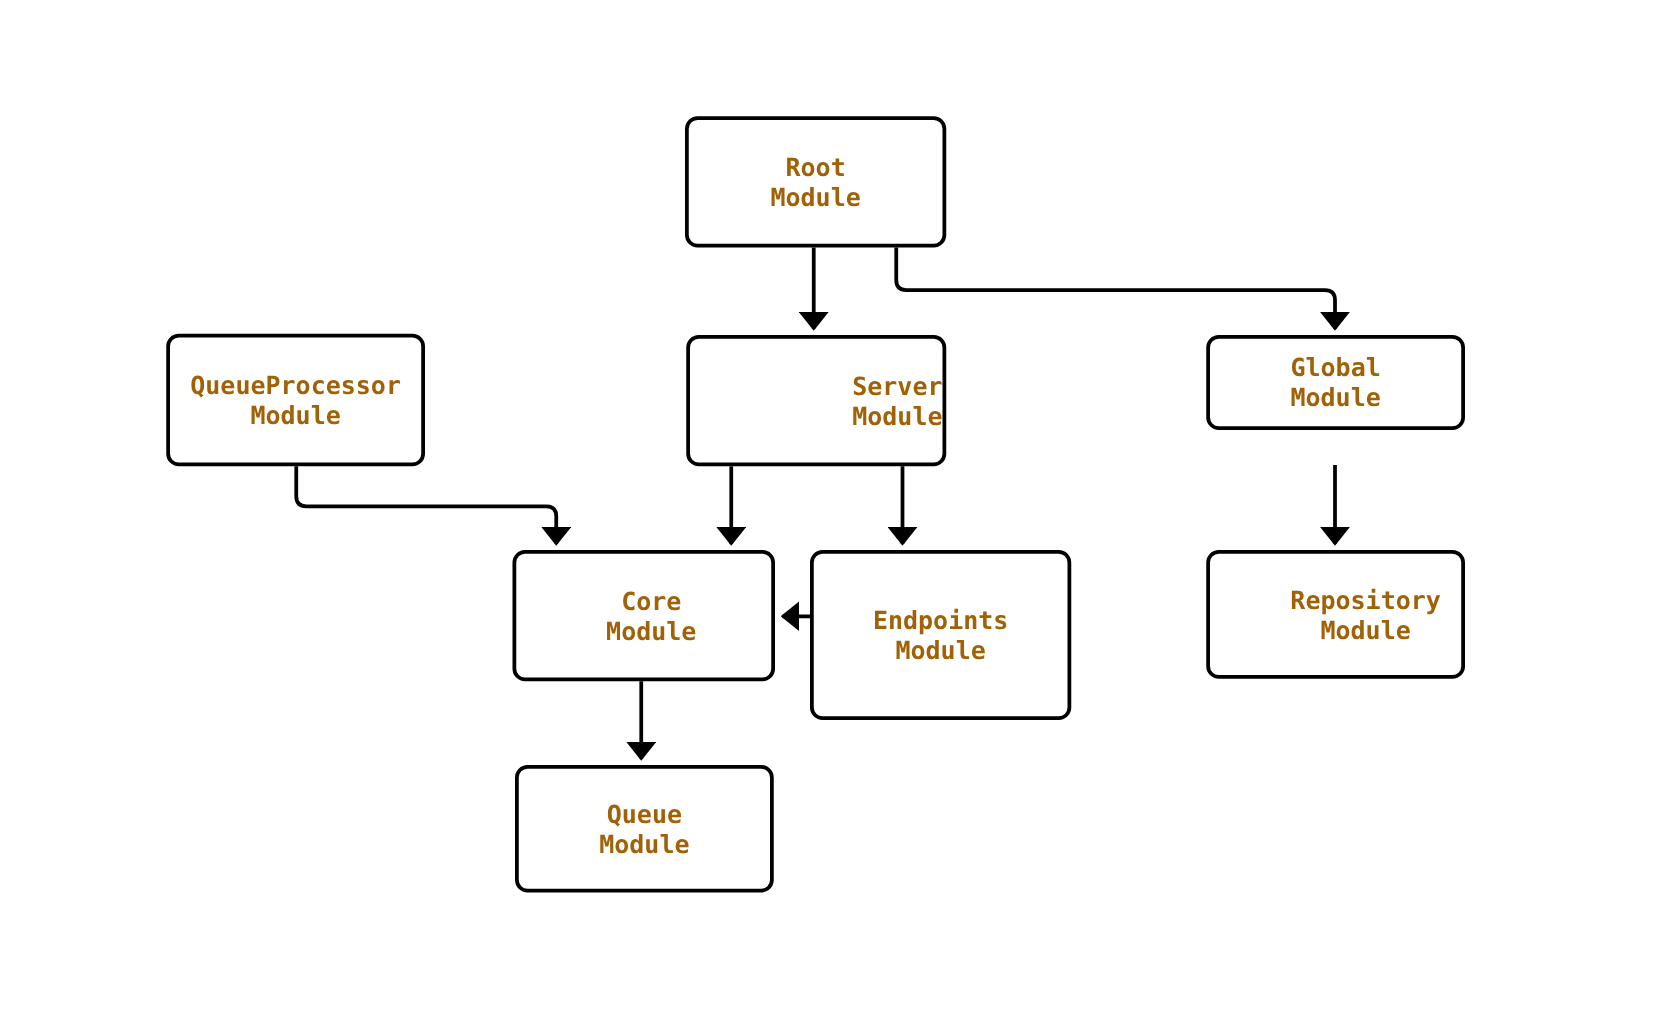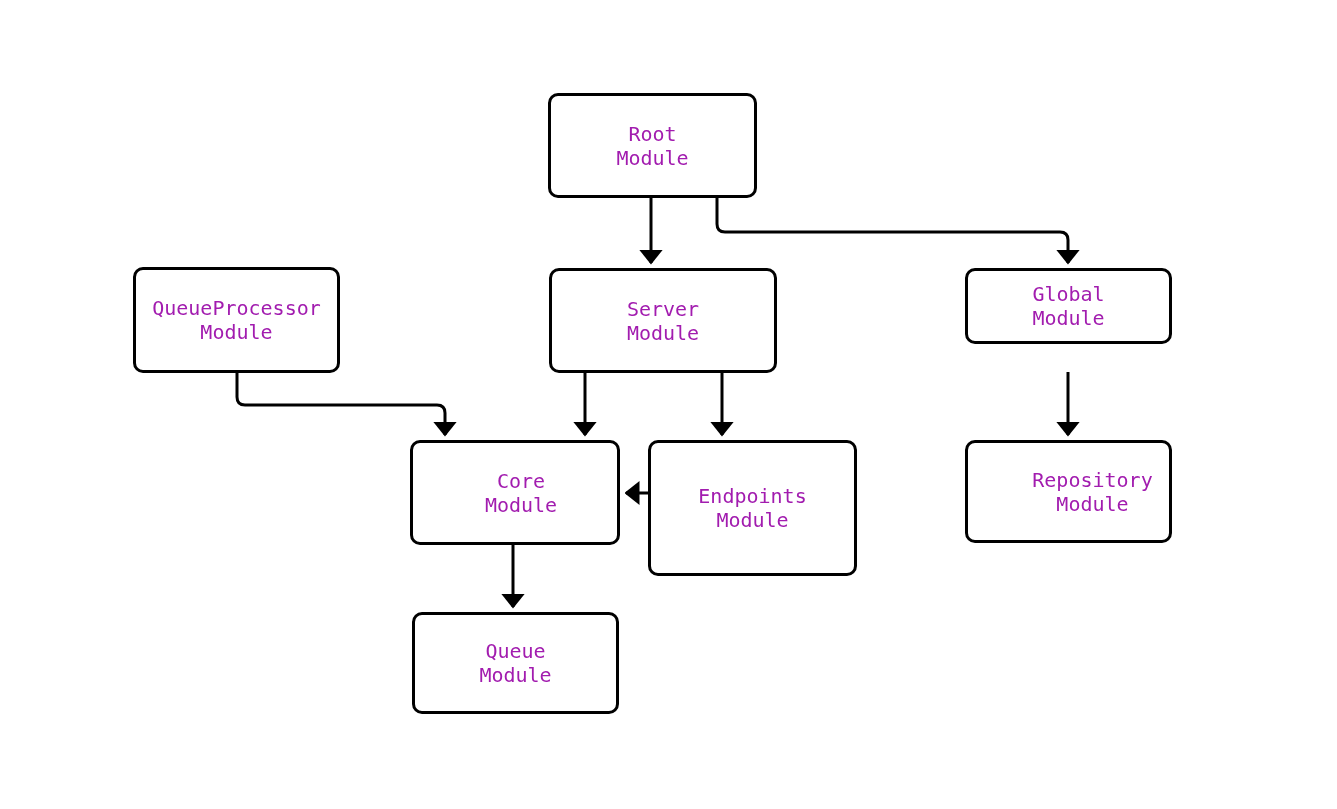--- a/index.html
+++ b/index.html
@@ -32,31 +32,31 @@
     box-sizing: border-box;
     background: #ffffff;
     border: 3px solid #000000;
     border-radius: 10px;
     display: flex;
     align-items: center;
     justify-content: center;
     text-align: center;
   }
   .node .label {
-    font-weight: normal;
+    font-weight: bold;
     font-size: 20px;
     line-height: 24px;
-    color: #a21caf;
+    color: #a16207;
     white-space: pre-line;
     letter-spacing: 0px;
   }
   
   #n-root          { left: 548px; top:  93px; width: 209px; height: 105px; }
   #n-queueproc     { left: 133px; top: 267px; width: 207px; height: 106px; justify-content: center; }
-  #n-server        { left: 549px; top: 268px; width: 228px; height: 105px; }
+  #n-server        { left: 549px; top: 268px; width: 208px; height: 105px; justify-content: flex-end; }
   #n-global        { left: 965px; top: 268px; width: 207px; height: 76px; border-radius: 10px; }
   #n-core          { left: 410px; top: 440px; width: 210px; height: 105px; padding-left: 12px; }
   #n-endpoints     { left: 648px; top: 440px; width: 209px; height: 136px; }
   #n-repository    { left: 965px; top: 440px; width: 207px; height: 103px; padding-left: 48px; }
   #n-queue         { left: 412px; top: 612px; width: 207px; height: 102px; }
   .edge {
     stroke: #000000;
     stroke-width: 3;
     fill: none;
   }

